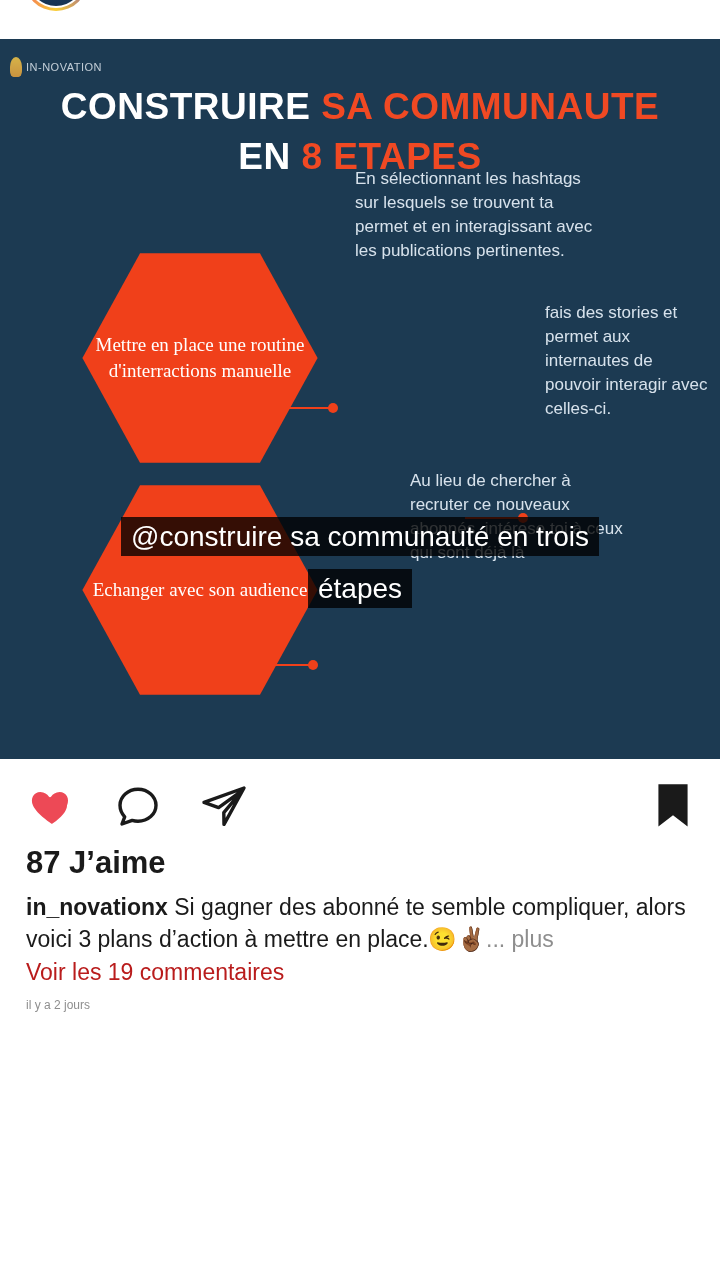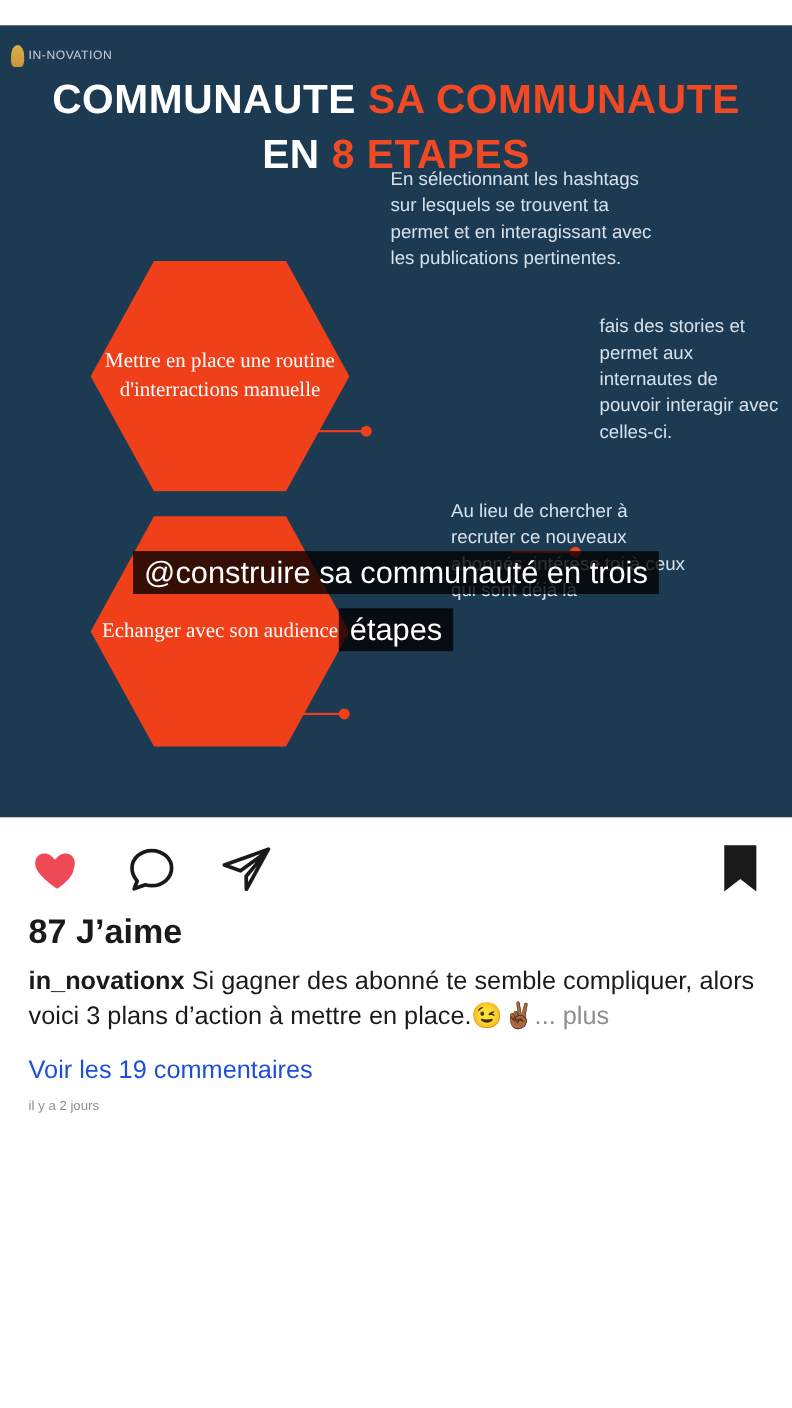--- a/index.html
+++ b/index.html
@@ -250,23 +250,23 @@
     margin-bottom: 10px;
   }
   .caption {
     font-size: 23px;
     line-height: 32px;
     color: #1a1a1a;
   }
   .caption .cap-user { font-weight: bold; }
   .caption .more { color: #8e8e8e; }
   .comments {
-    margin-top: 20px;
+    margin-top: 4px;
     font-size: 23px;
-    color: #1d4ed8;
+    color: #b91c1c;
   }
   .timestamp {
     margin-top: 12px;
     font-size: 12px;
     color: #8e8e8e;
   }
 </style>
 </head>
 <body>
 
@@ -291,21 +291,21 @@
 
   <div class="media">
 
     <div class="media-watermark">
       <div class="wm-bulb"></div>
       <div class="wm-text">IN-NOVATION</div>
     </div>
 
     <div class="media-title">
       <div class="l1">
-        <span class="w-white">COMMUNAUTE</span>
+        <span class="w-white">CONSTRUIRE</span>
         <span class="w-red">SA COMMUNAUTE</span>
       </div>
       <div class="l2">
         <span class="w-white">EN</span>
         <span class="w-red">8 ETAPES</span>
       </div>
     </div>
 
     <div class="hexwrap">
       <div class="hex hex1">

